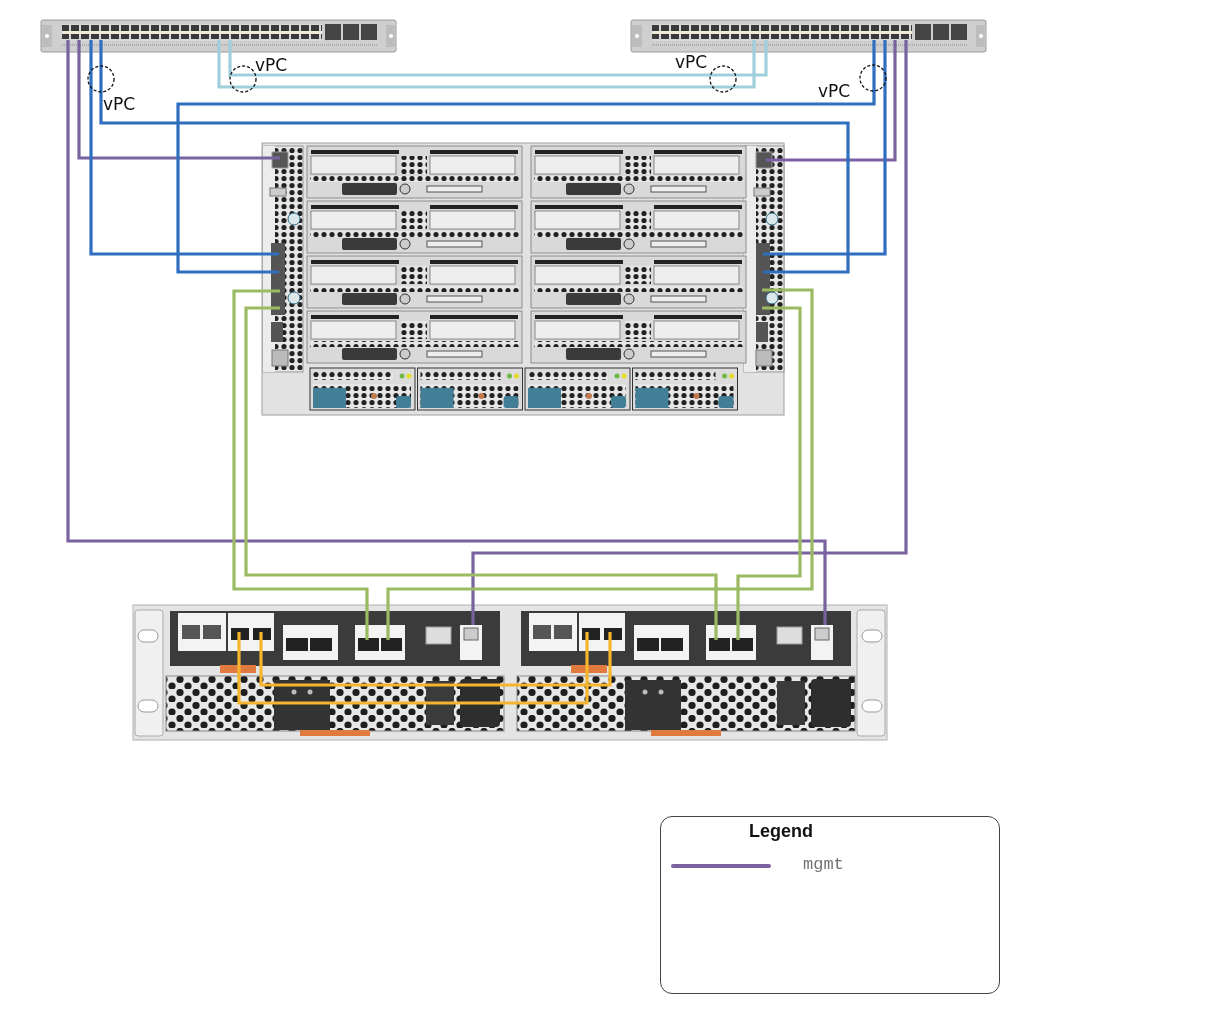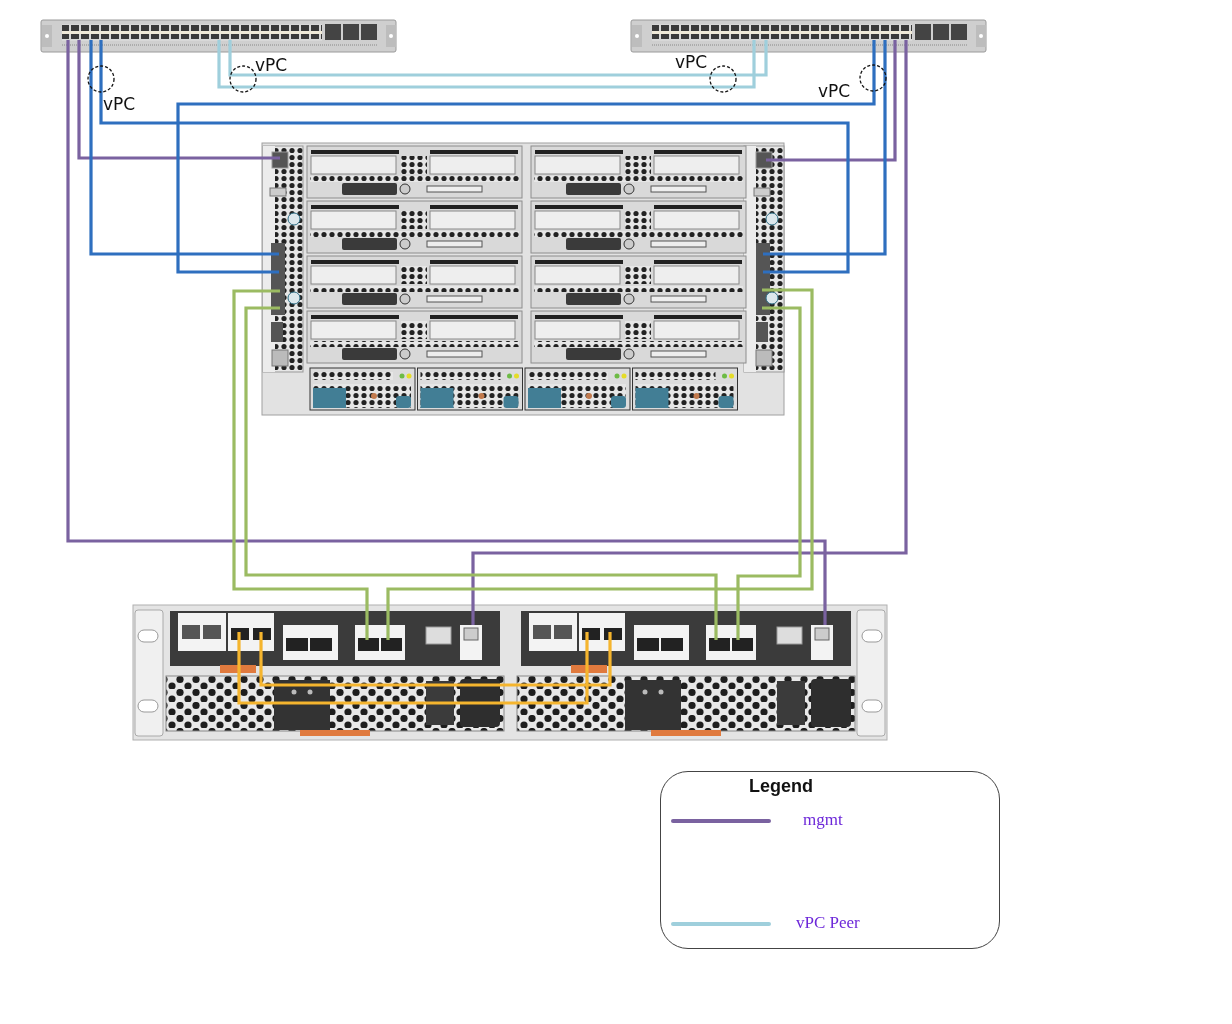--- a/index.html
+++ b/index.html
@@ -1,23 +1,23 @@
 <!DOCTYPE html>
 <html><head>
 <meta charset="utf-8">
 <style>
   html,body{margin:0;padding:0;background:#ffffff;}
   body{width:1232px;height:1024px;position:relative;overflow:hidden;font-family:"Liberation Sans",sans-serif;}
   #diagram{position:absolute;left:0;top:0;width:1232px;height:1024px;}
   .vpc-label{font-family:"DejaVu Sans",sans-serif;font-size:17px;fill:#111;}
-  .legend-box{position:absolute;left:660px;top:771px;width:340px;height:178px;border:1.5px solid #444;border-radius:28px;background:#fff;box-sizing:border-box;}
+  .legend-box{position:absolute;left:660px;top:816px;width:340px;height:178px;border:1.5px solid #444;border-radius:12px;background:#fff;box-sizing:border-box;}
   .legend-title{position:absolute;left:88px;top:4px;font-family:"Liberation Sans",sans-serif;font-weight:bold;font-size:18px;color:#111;}
   .legend-row{position:absolute;left:10px;height:22px;width:320px;}
   .legend-swatch{position:absolute;left:0;top:9px;width:100px;height:4px;border-radius:2px;}
-  .legend-label{position:absolute;left:125px;top:0;font-family:Liberation Serif, serif;font-size:17px;color:#6d28d9;white-space:nowrap;}
+  .legend-label{position:absolute;left:125px;top:0;font-family:Liberation Mono, monospace;font-size:17px;color:#737373;white-space:nowrap;}
 </style>
 </head>
 <body>
 
 <svg id="diagram" xmlns="http://www.w3.org/2000/svg" width="1232" height="1024" viewBox="0 0 1232 1024">
   <defs>
     <pattern id="hex" width="8" height="7" patternUnits="userSpaceOnUse">
       <rect width="8" height="7" fill="#e6e6e6"></rect>
       <circle cx="4" cy="3.5" r="2.6" fill="#222"></circle>
     </pattern>
@@ -323,17 +323,13 @@
     <text class="vpc-label" x="818" y="97">vPC</text>
   </g>
 </svg>
 
 <div class="legend-box">
   <div class="legend-title">Legend</div>
   <div class="legend-row" style="top:38px;left:10px">
     <div class="legend-swatch" style="background: rgb(122, 98, 160);"></div>
     <div class="legend-label" style="left:132px">mgmt</div>
   </div>
-  <div class="legend-row" style="top:141px;left:10px">
-    <div class="legend-swatch" style="background: rgb(159, 207, 220);"></div>
-    <div class="legend-label" style="left:125px">vPC Peer</div>
-  </div>
 </div>
 
 </body></html>

